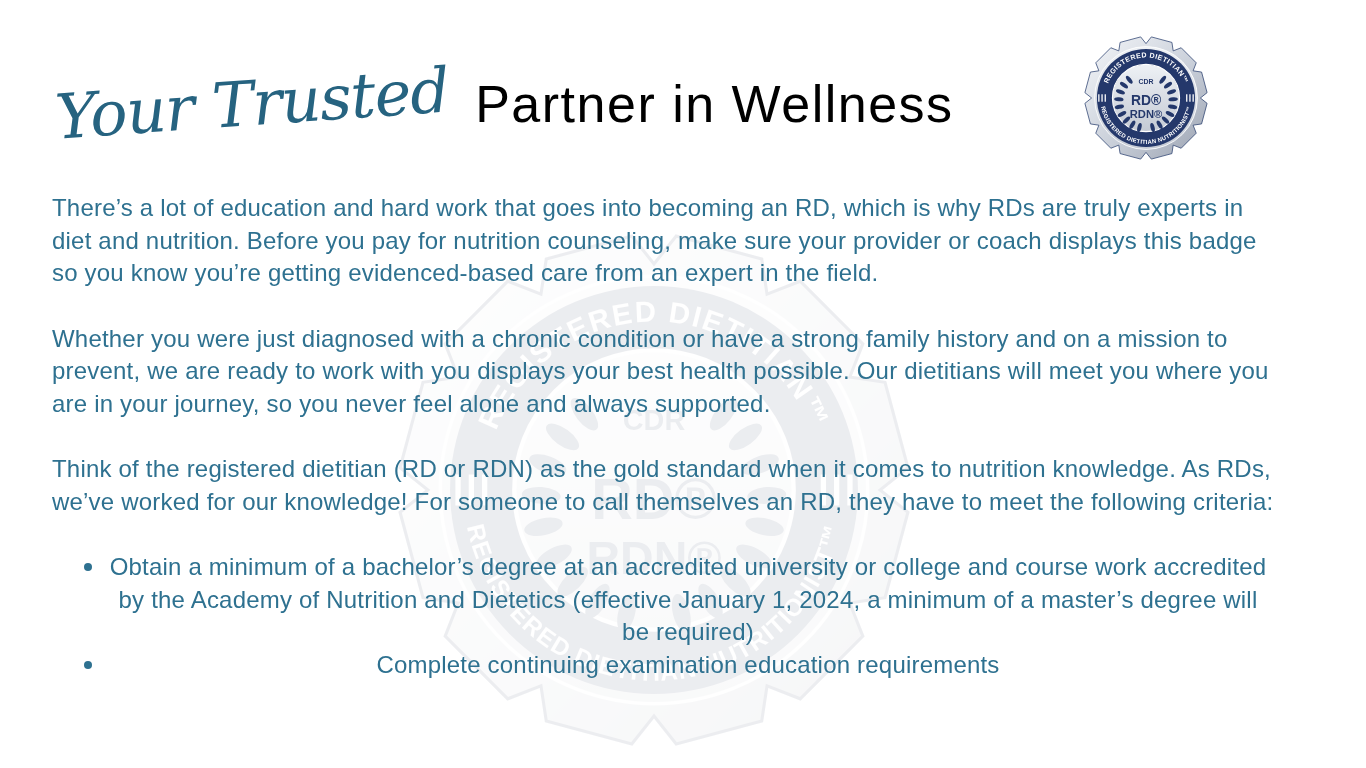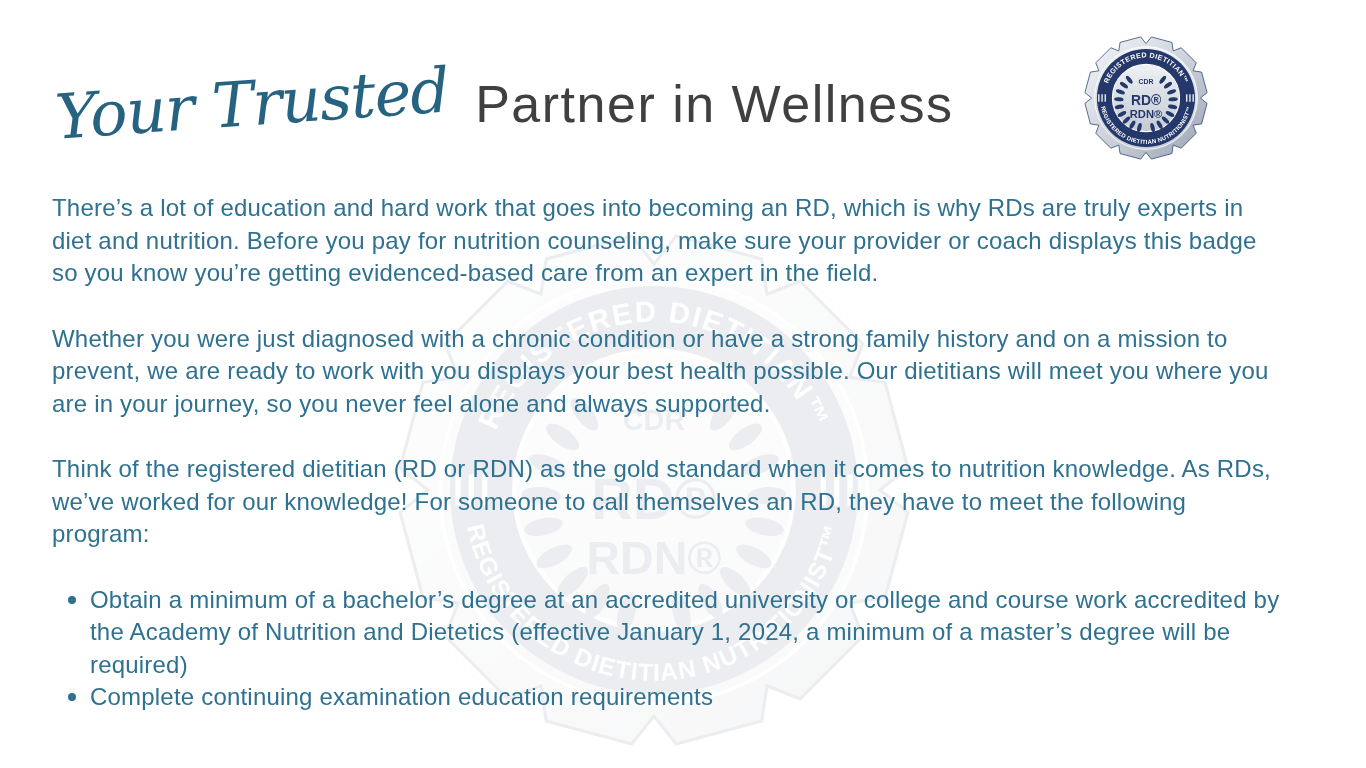--- a/index.html
+++ b/index.html
@@ -23,35 +23,35 @@
     display:flex;align-items:center;z-index:2;
   }
   .title-script{
     font-family:"DejaVu Serif",serif;font-style:italic;
     font-size:62px;color:#266380;line-height:1;
     transform:rotate(-4deg);display:inline-block;
     letter-spacing:-1px;
   }
   .title-main{
     font-family:"Liberation Sans",sans-serif;font-weight:300;
-    font-size:52px;color:#404040;letter-spacing:1.5px;
+    font-size:52px;color:#000000;letter-spacing:1.5px;
     margin-left:26px;line-height:1;
   }
   .badge-top{
     position:absolute;left:1082px;top:31px;width:128px;height:134px;z-index:2;
   }
   .badge-top svg{width:100%;height:100%;}
 
   
   .content{
     position:absolute;left:52px;top:192px;width:1234px;z-index:1;
     color:#2e7190;font-size:24px;line-height:32.5px;letter-spacing:0.2px;
   }
   .content p{margin:0 0 33px 0;}
-  .content ul{list-style:none;margin:0;padding:0;}
+  .content ul{list-style:none;margin:16px;padding:0;text-align:center;}
   .content li{position:relative;padding-left:38px;}
   .bullet-marker{
     position:absolute;left:16px;top:12px;width:8px;height:8px;
     border-radius:50%;background:#2e7190;
   }
 
   
   .ring-text{
     fill:#ffffff;font-family:"Liberation Sans",sans-serif;font-weight:bold;
   }
@@ -136,21 +136,21 @@
 
   <div class="badge-top">
     <svg viewBox="0 0 120 120">
       <use href="#rd-badge"></use>
     </svg>
   </div>
 
   <div class="content">
     <p>There’s a lot of education and hard work that goes into becoming an RD, which is why RDs are truly experts in diet and nutrition. Before you pay for nutrition counseling, make sure your provider or coach displays this badge so you know you’re getting evidenced-based care from an expert in the field.</p>
     <p>Whether you were just diagnosed with a chronic condition or have a strong family history and on a mission to prevent, we are ready to work with you displays your best health possible.  Our dietitians will meet you where you are in your journey, so you never feel alone and always supported.</p>
-    <p>Think of the registered dietitian (RD or RDN) as the gold standard when it comes to nutrition knowledge. As RDs, we’ve worked for our knowledge! For someone to call themselves an RD, they have to meet the following program:</p>
+    <p>Think of the registered dietitian (RD or RDN) as the gold standard when it comes to nutrition knowledge. As RDs, we’ve worked for our knowledge! For someone to call themselves an RD, they have to meet the following criteria:</p>
     <ul>
       <li>
         <span class="bullet-marker"></span>
         <span>Obtain a minimum of a bachelor’s degree at an accredited university or college and course work accredited by the Academy of Nutrition and Dietetics (effective January 1, 2024, a minimum of a master’s degree will be required)</span>
       </li>
       <li>
         <span class="bullet-marker"></span>
         <span>Complete continuing examination education requirements</span>
       </li>
     </ul>

